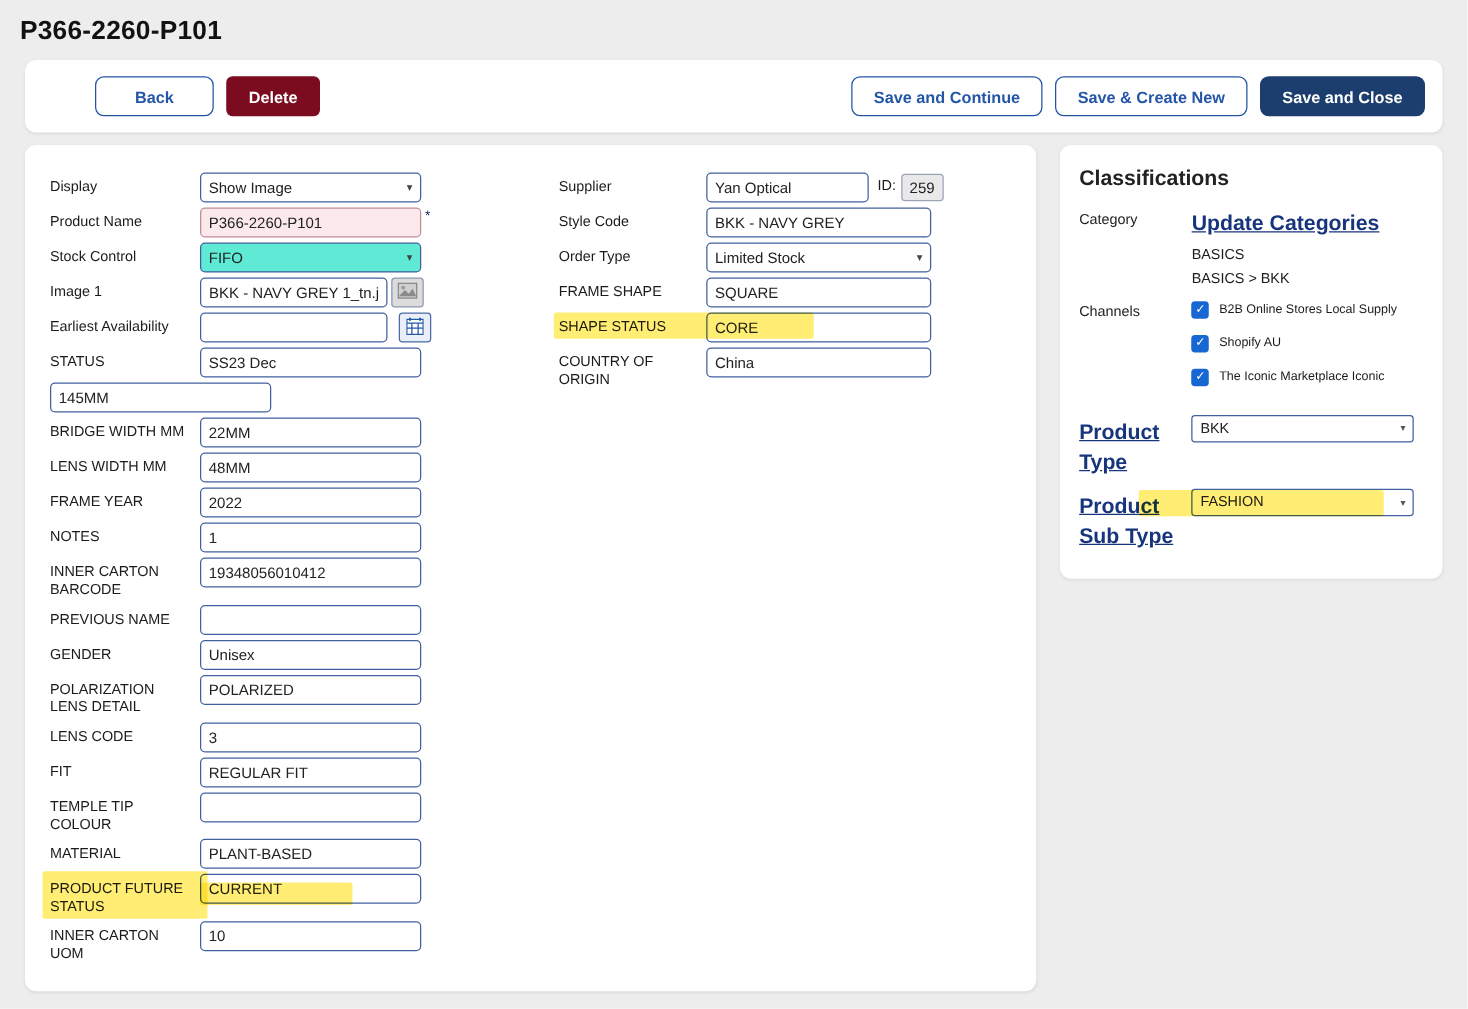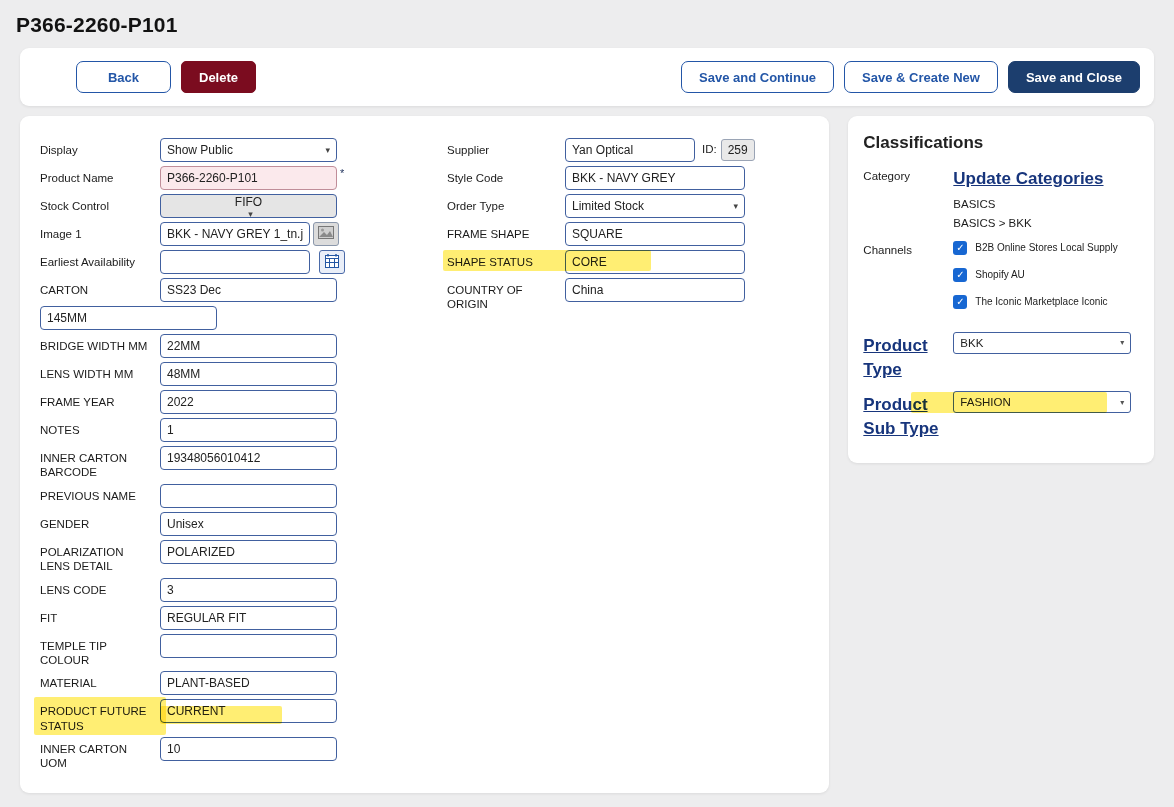--- a/index.html
+++ b/index.html
@@ -65,21 +65,21 @@
   .sel {
     width:177px; height:24px; padding:0 6px;
     border:1px solid #41609f; border-radius:4px; background:#fff;
     display:flex; align-items:center; justify-content:space-between;
     font-size:12px; color:#222; cursor:pointer;
   }
   .sel .chev { font-size:9px; color:#444; margin-left:4px; }
   .col-mid .txt, .col-mid .sel { width:180px; }
 
   .pink-input { background:#fbe9ec; border-color:#c08d99; }
-  .pink-sel   { background:#e5e5e5;flex-direction:column; }
+  .pink-sel   { background:#5eead4; }
   .req { font-size:11px; color:#23355e; margin-left:3px; line-height:1; padding-top:2px; }
 
   .txt.w150 { width:150px; }
   .icon-btn {
     height:24px; width:26px; margin-left:3px;
     border:1px solid #8a97ab; border-radius:3px;
     background:#dcdcdc; display:inline-flex; align-items:center; justify-content:center;
     cursor:pointer; padding:0;
   }
   .icon-btn.cal { background:#e9eef8; border-color:#4a6aa8; margin-left:9px; }
@@ -144,21 +144,21 @@
 
   <div class="main-wrap">
 
     <div class="card card-main">
 
       <div class="col-left">
 
         <div class="row">
           <label class="lbl">Display</label>
           <div class="sel">
-            <span>Show Public</span>
+            <span>Show Image</span>
             <span class="chev">▾</span>
           </div>
         </div>
 
         <div class="row">
           <label class="lbl">Product Name</label>
           <input class="txt pink-input" value="P366-2260-P101" style="">
           <span class="req">*</span>
         </div>
 
@@ -196,21 +196,21 @@
                   <line x1="9.5" y1="4.5" x2="9.5" y2="13.5" stroke="#2457a4"></line>
                   <line x1="0.5" y1="8.5" x2="13.5" y2="8.5" stroke="#2457a4"></line>
                   <line x1="3" y1="0" x2="3" y2="2.5" stroke="#2457a4" stroke-width="1.5"></line>
                   <line x1="11" y1="0" x2="11" y2="2.5" stroke="#2457a4" stroke-width="1.5"></line>
                 </svg>
             </span>
           </button>
         </div>
 
         <div class="row">
-          <label class="lbl">CARTON</label>
+          <label class="lbl">STATUS</label>
           <input class="txt" value="SS23 Dec" style="">
         </div>
 
         <div class="row">
           <input class="txt" value="145MM" style="">
         </div>
 
         <div class="row">
           <label class="lbl">BRIDGE WIDTH MM</label>
           <input class="txt" value="22MM" style="">

